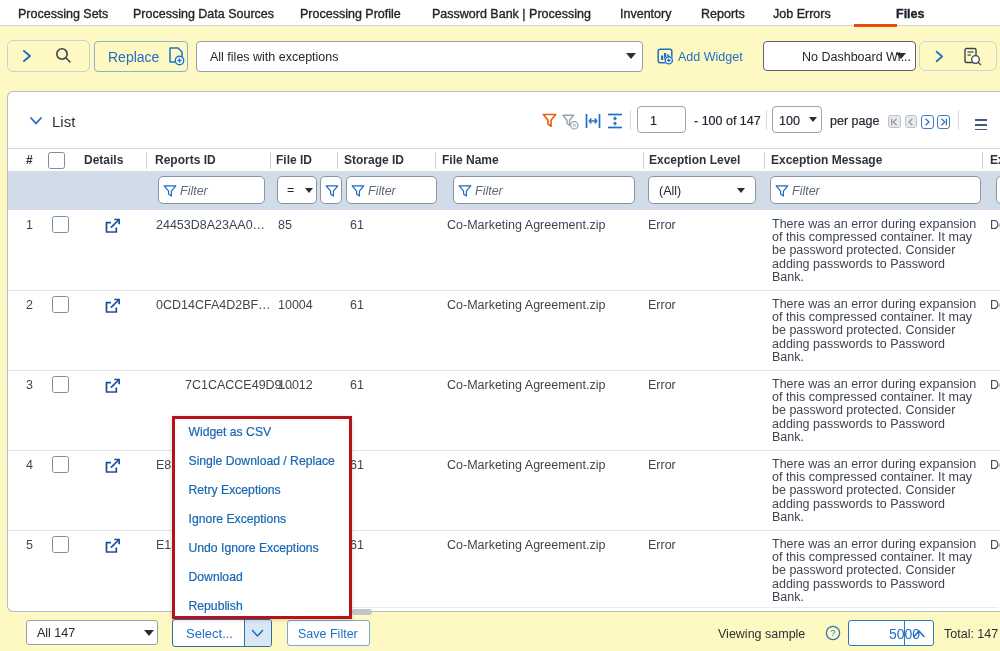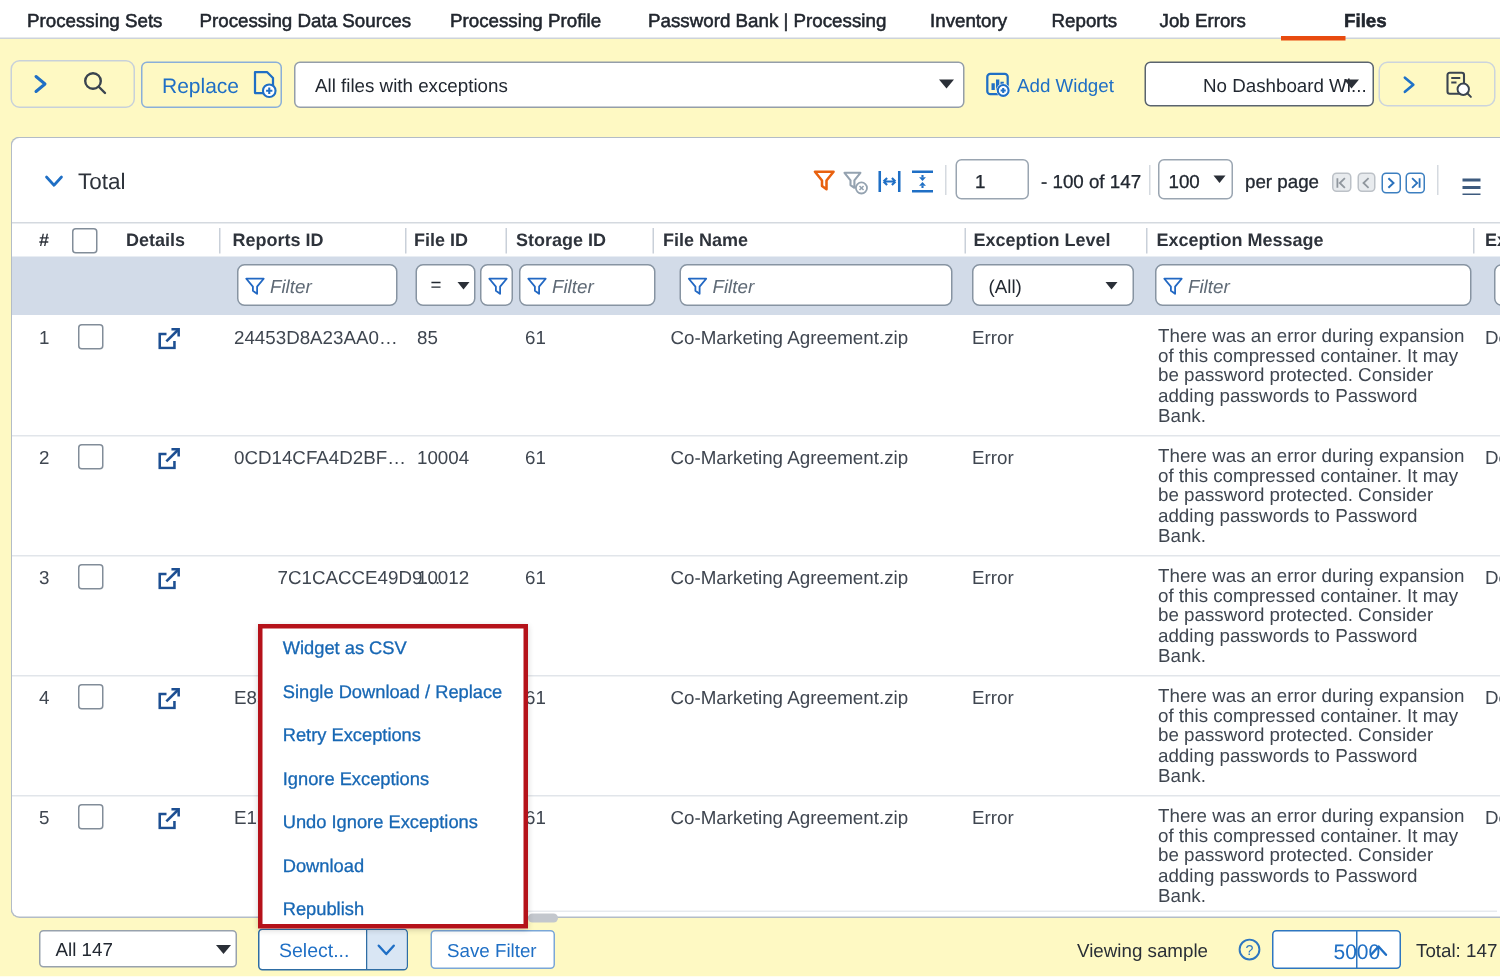--- a/index.html
+++ b/index.html
@@ -81,21 +81,21 @@
     <line x1="4.5" y1="8" x2="8" y2="8" stroke="#3a4450" stroke-width="1.2"></line>
     <circle cx="12.5" cy="12.5" r="3.8" fill="#fff" stroke="#3a4450" stroke-width="1.3"></circle>
     <line x1="15.2" y1="15.2" x2="17.6" y2="17.6" stroke="#3a4450" stroke-width="1.3" stroke-linecap="round"></line>
   </svg>
 
   <div class="abs" style="left:7px;top:91px;width:993px;height:521px;border:1px solid #b3bcc7;border-right:none;border-radius:6px 0 0 6px;background:#fff;"></div>
 
   <svg class="abs" style="left:29px;top:116px;" width="14" height="10" viewBox="0 0 14 10">
       <path d="M2 2 L7 7.5 L12 2" fill="none" stroke="#1f6fc5" stroke-width="1.8" stroke-linecap="round" stroke-linejoin="round"></path>
     </svg>
-  <div class="abs" style="left:52px;top:113px;font-size:15px;color:#2e333b;">Total</div>
+  <div class="abs" style="left:52px;top:113px;font-size:15px;color:#2e333b;">List</div>
 
   <svg class="abs" style="left:542px;top:113px;" width="15" height="15" viewBox="0 0 15 15">
       <path d="M1.3 1.5 h12.4 l-4.7 5.8 v5.9 l-3 -2.2 v-3.7 z" fill="none" stroke="#e8610f" stroke-width="1.7" stroke-linejoin="round"></path>
     </svg>
   <svg class="abs" style="left:562px;top:114px;" width="17" height="16" viewBox="0 0 17 16">
       <path d="M1 1.2 h10.6 l-4 5 v5 l-2.6 -1.8 v-3.2 z" fill="none" stroke="#94a2b0" stroke-width="1.4" stroke-linejoin="round"></path>
       <circle cx="12.3" cy="11.3" r="3.7" fill="#fff" stroke="#94a2b0" stroke-width="1.2"></circle>
       <path d="M11 10 l2.7 2.7 M13.7 10 l-2.7 2.7" stroke="#94a2b0" stroke-width="1"></path>
     </svg>
   <svg class="abs" style="left:585px;top:113px;" width="16" height="16" viewBox="0 0 16 16">

